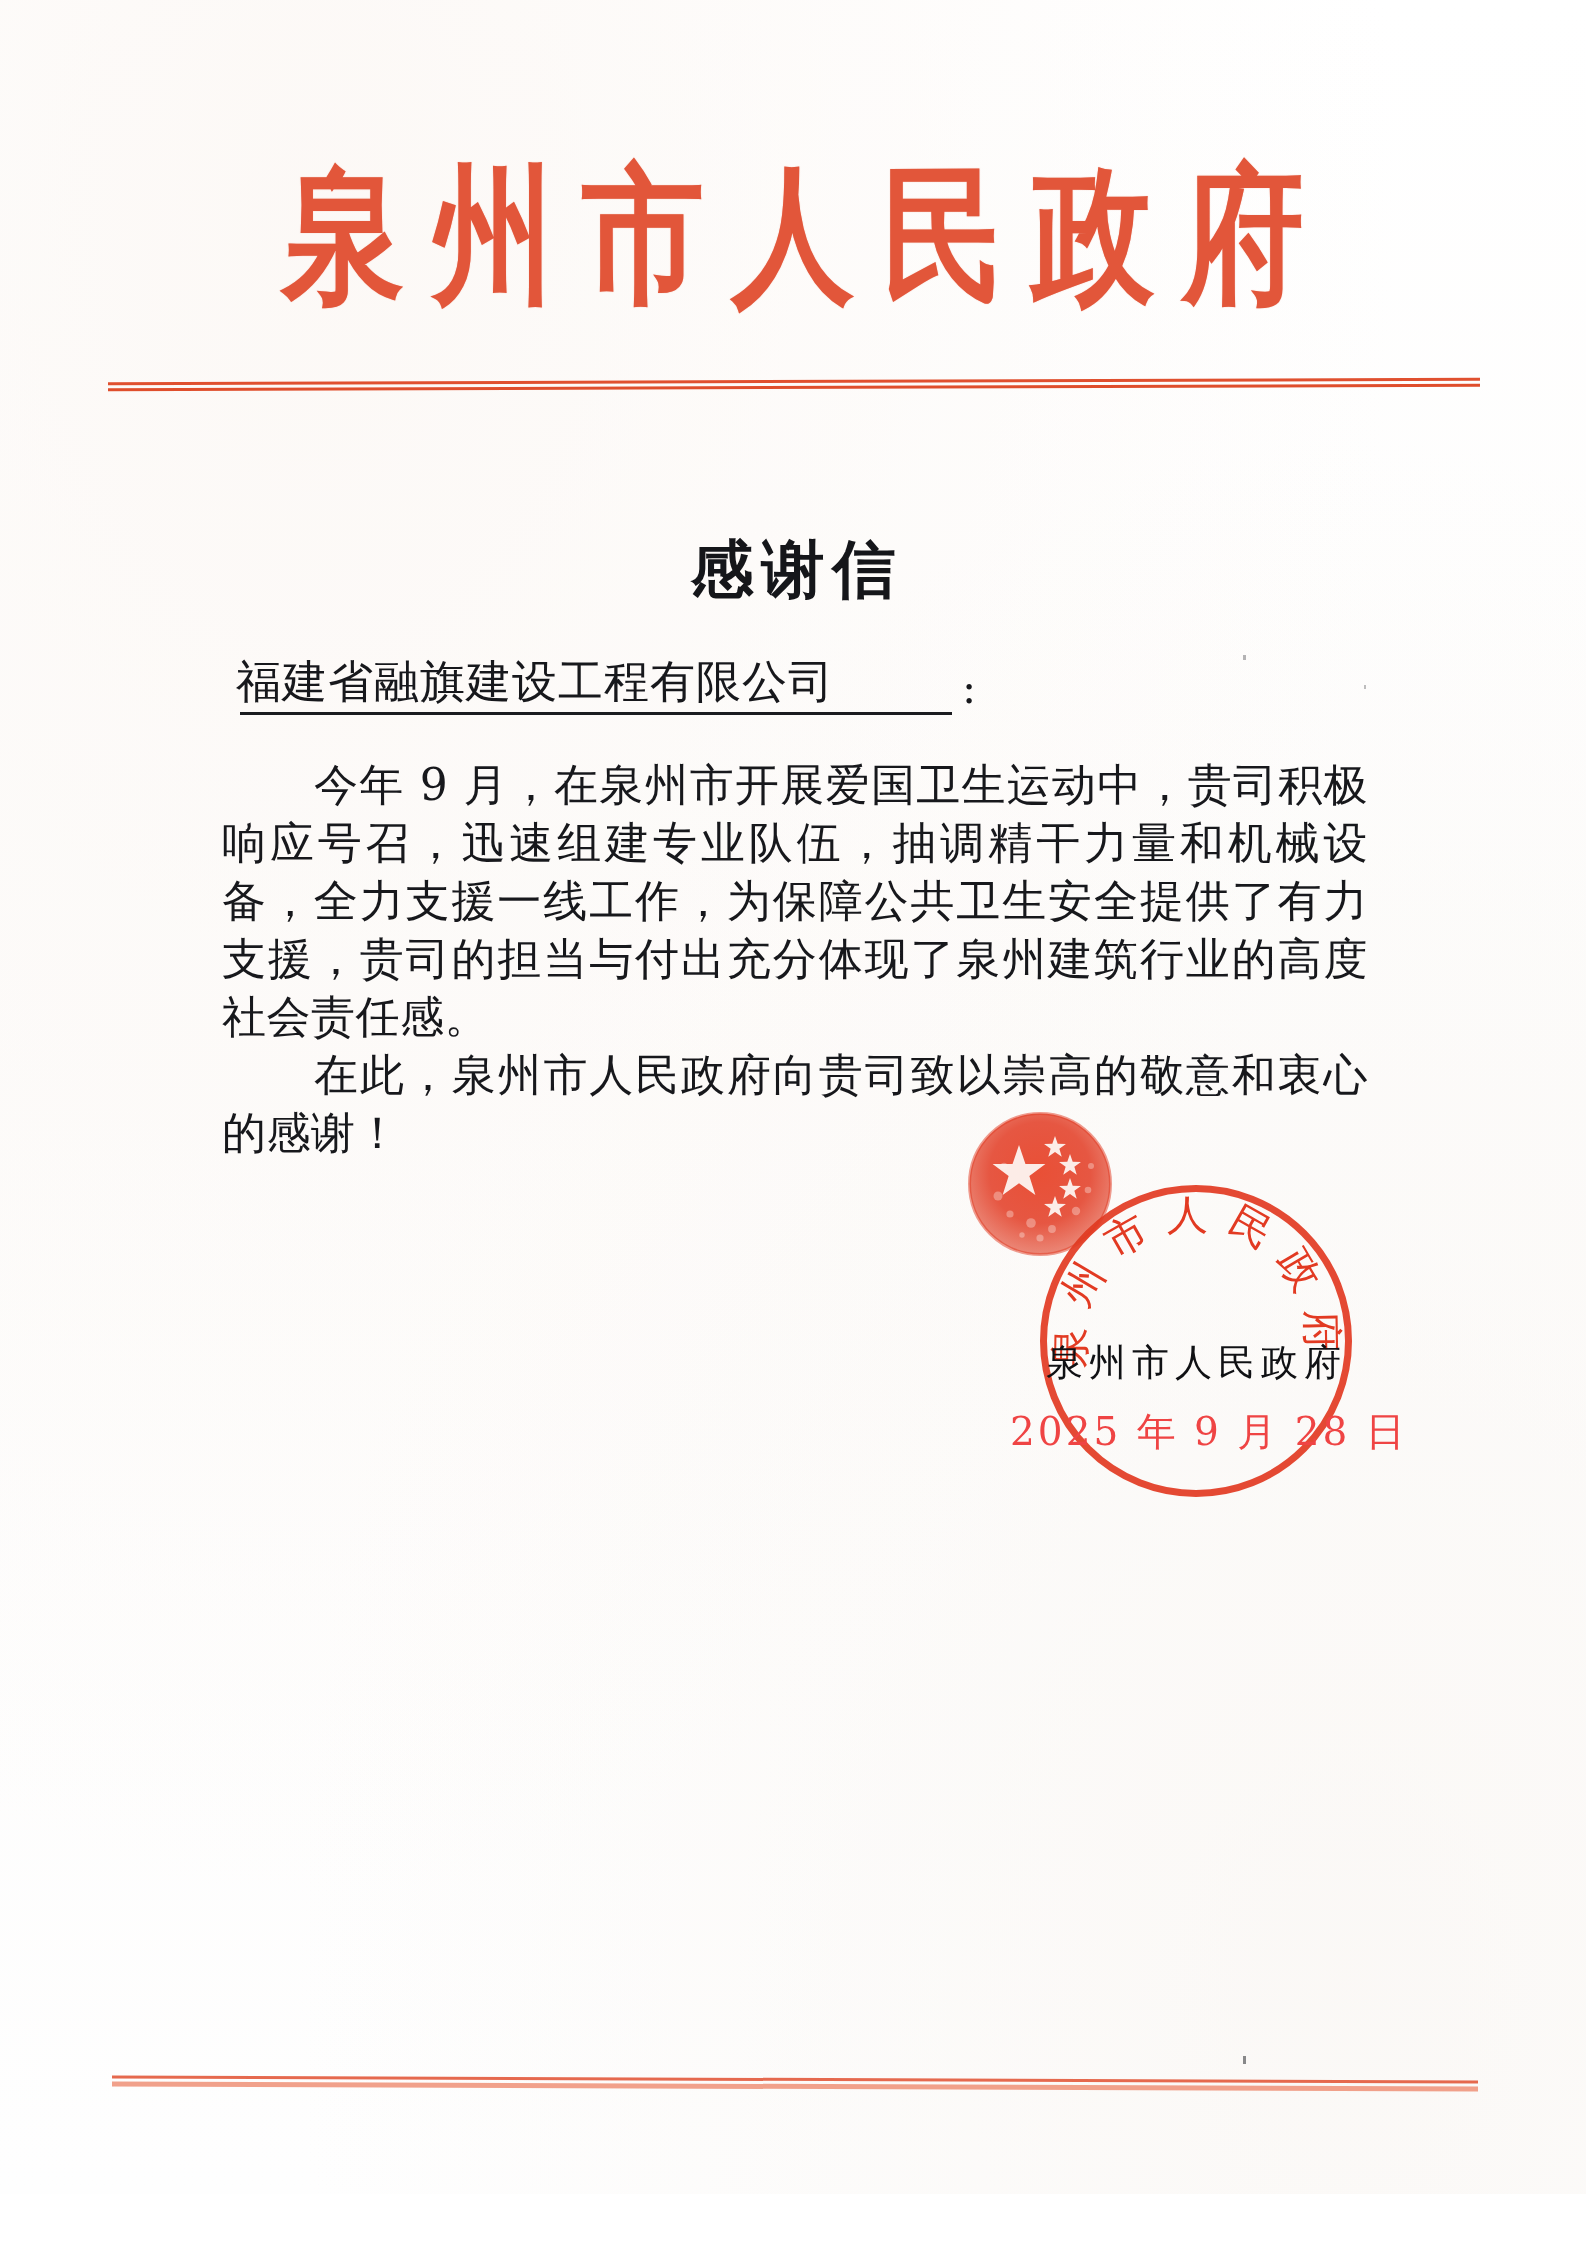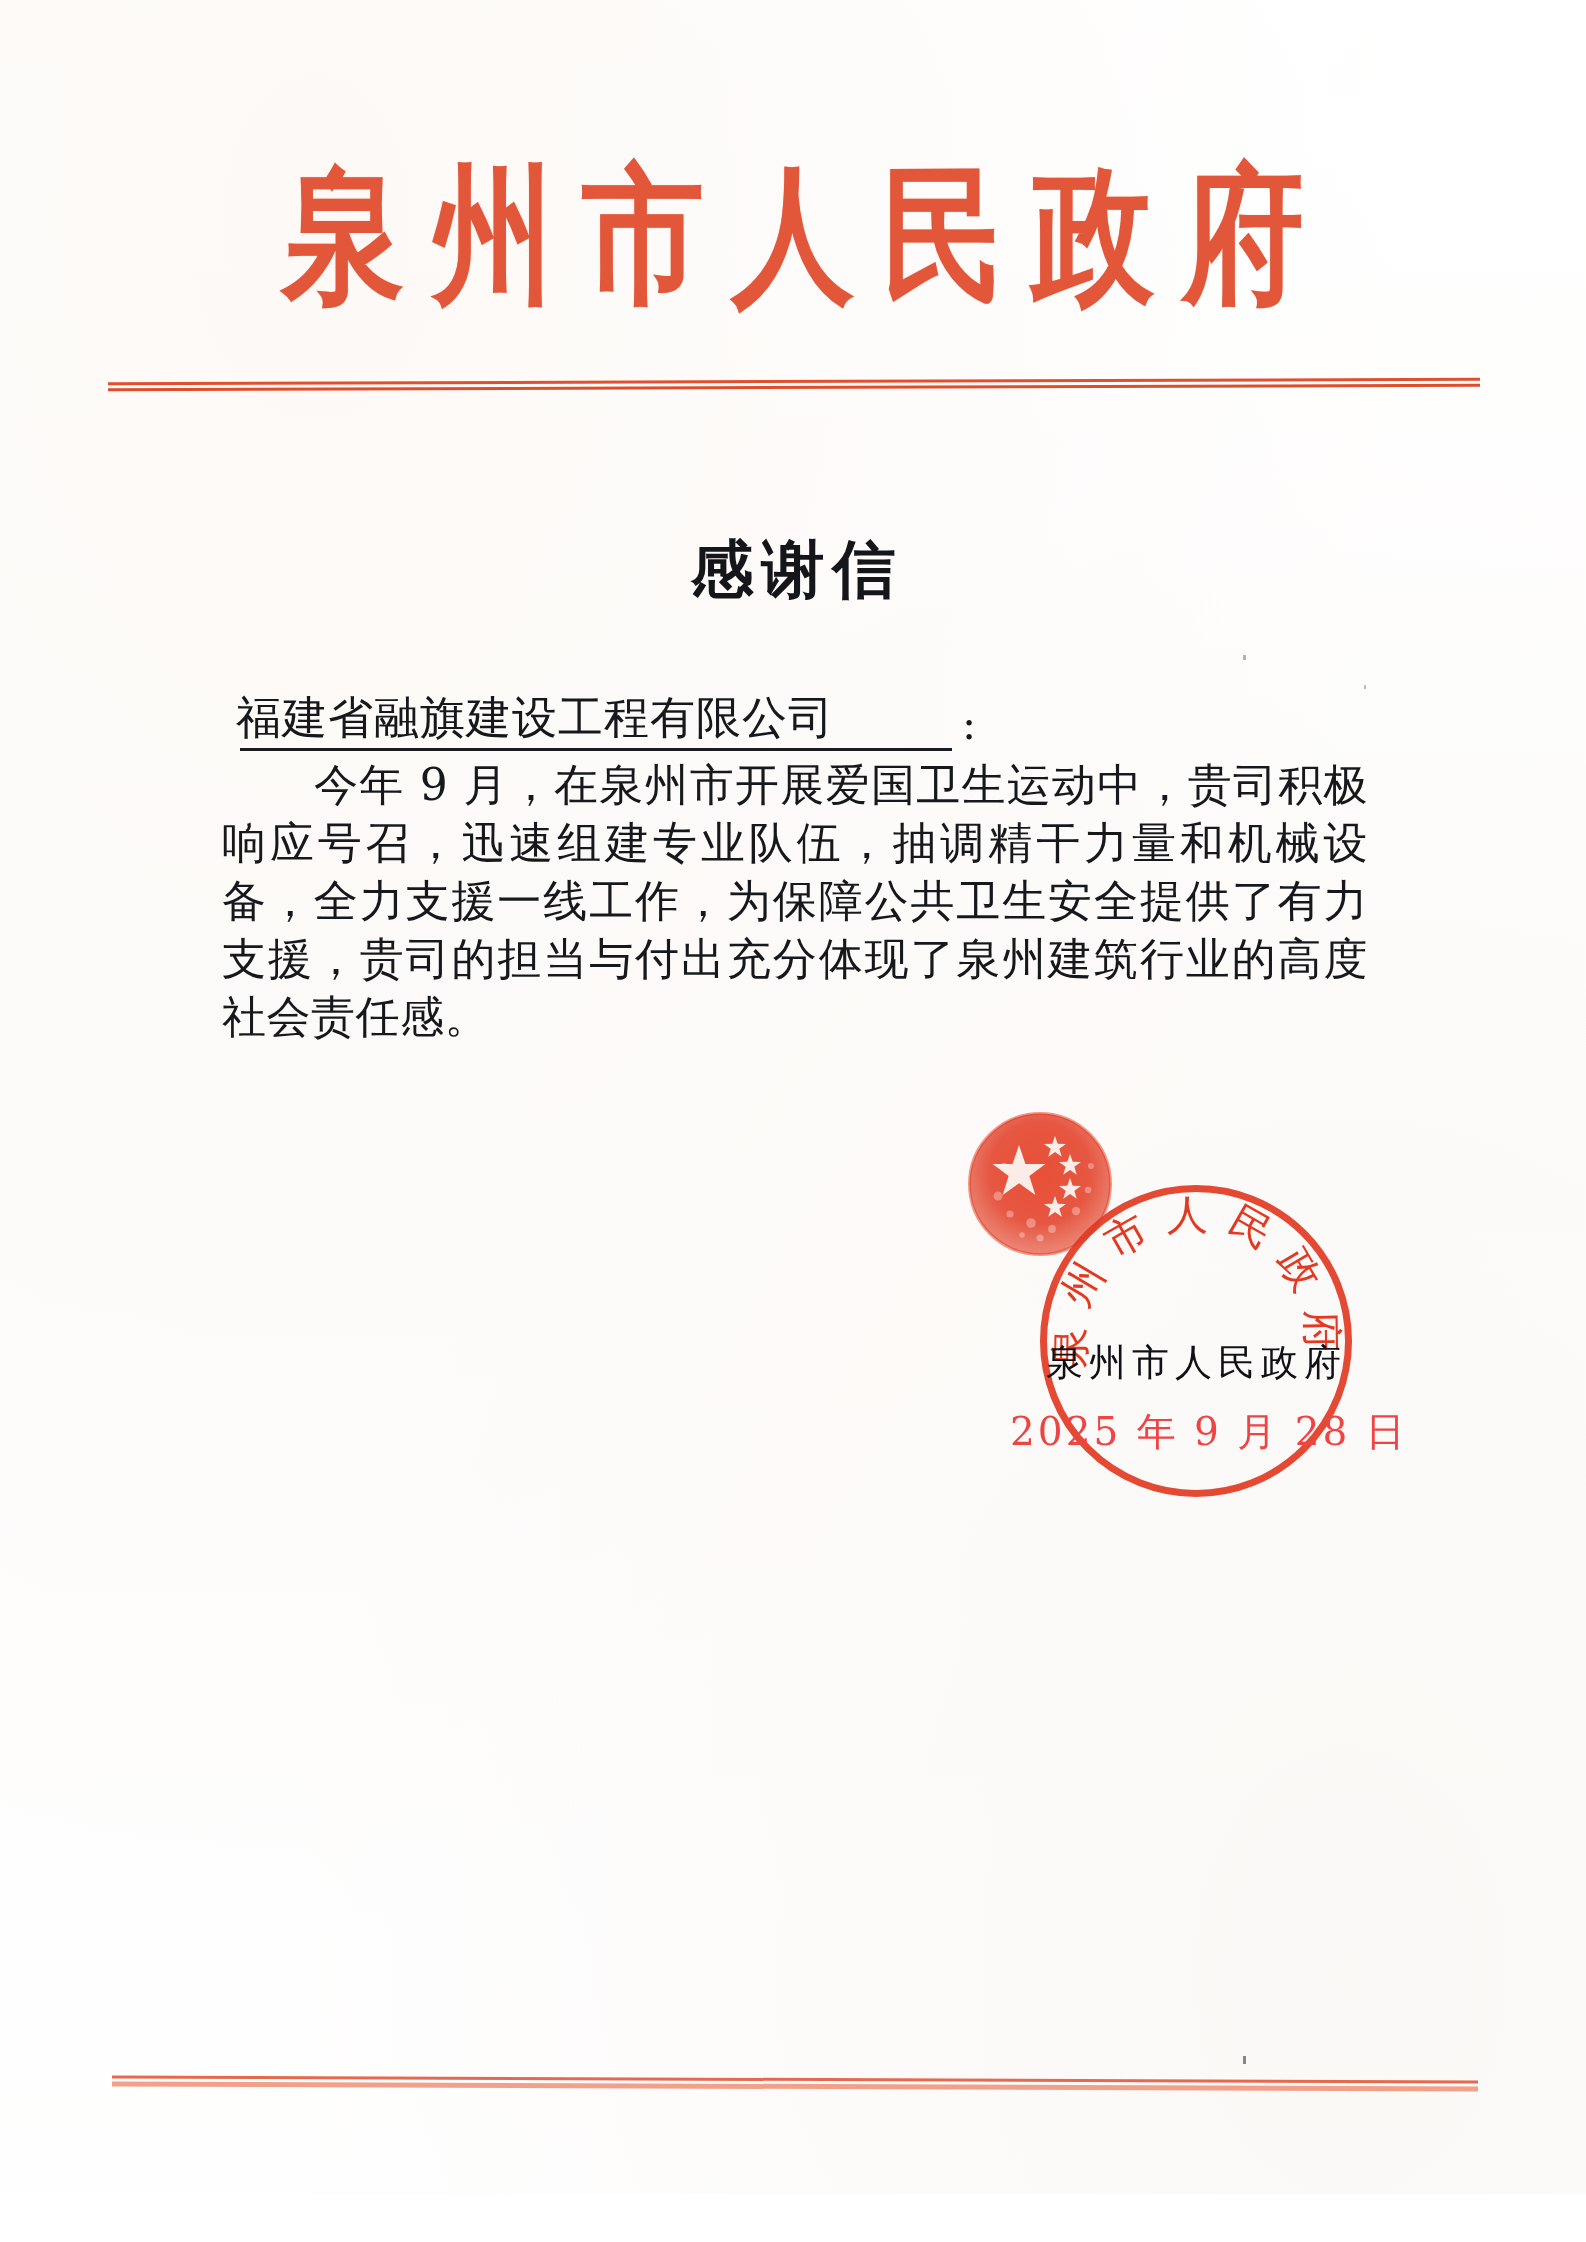--- a/index.html
+++ b/index.html
@@ -83,21 +83,20 @@
     color: #15161a;
   }
 
   
   #addressee-block {
     position: absolute;
     left: 222px;
     top: 656px;
     width: 1180px;
     height: 62px;
-    margin-top: 36px;
   }
   #addressee-name {
     position: absolute;
     left: 14px;
     top: 0;
     font-family: "DejaVu Serif", "Liberation Serif", serif;
     font-size: 45px;
     line-height: 1.15;
     color: #17181c;
     letter-spacing: 1px;
@@ -244,20 +243,21 @@
   <div id="doc-title">感谢信</div>
 
   <div id="addressee-block">
     <div id="addressee-name">福建省融旗建设工程有限公司</div>
     <div id="addressee-underline"></div>
     <div id="addressee-colon">:</div>
   </div>
 
   <div id="body-text">
     <p class="para indent">今年 9 月，在泉州市开展爱国卫生运动中，贵司积极响应号召，迅速组建专业队伍，抽调精干力量和机械设备，全力支援一线工作，为保障公共卫生安全提供了有力支援，贵司的担当与付出充分体现了泉州建筑行业的高度社会责任感。</p>
+    <p class="para indent">在此，泉州市人民政府向贵司致以崇高的敬意和衷心的感谢！</p>
   </div>
 
   <div id="sign-zone">
 
     <div id="seal">
       <div class="ring"></div>
 
       <svg viewBox="0 0 312 312">
         <defs>
           <path id="arcpath" d="M 44,156 A 112,112 0 1 1 268,156" fill="none"></path>

